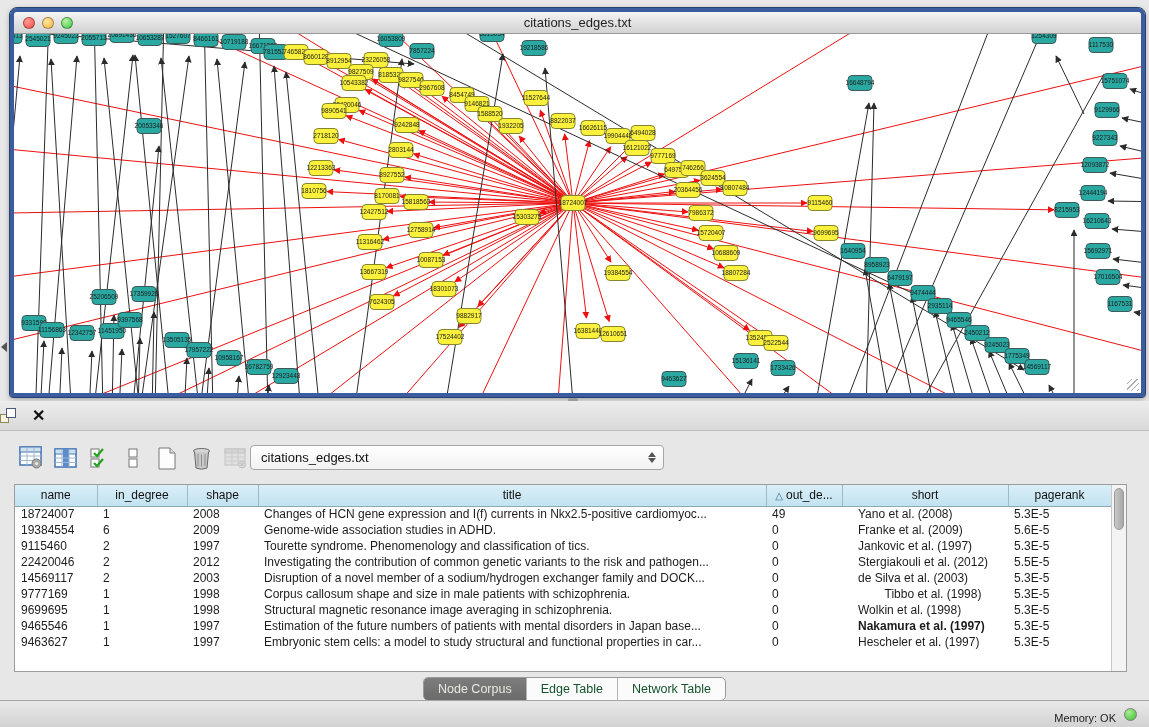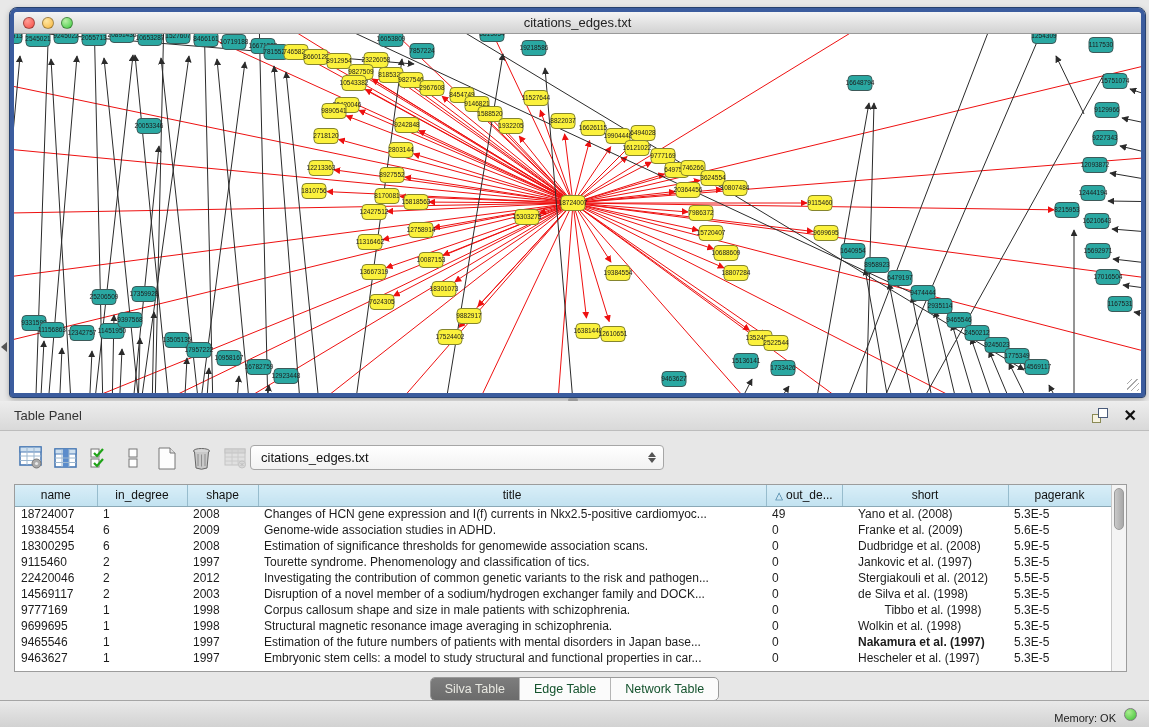--- a/index.html
+++ b/index.html
@@ -699,21 +699,20 @@
         </g>
       </svg>
     <div class="resize-grip"></div>
   </div>
 </div>
 
 <div class="west-handle"></div>
 <div class="splitter-dot"></div>
 
 <div class="panel-header">
-  <span class="ph-title">Table Panel</span>
   <span class="float-icon">
     <span class="sq-back"></span>
     <span class="sq-front"></span>
   </span>
   <span class="close-x">✕</span>
 </div>
 
 <div class="panel-body">
   <div class="toolbar" id="toolbar">
       <div class="tbi">
@@ -810,29 +809,20 @@
             <tr>
               <td style="width: 82px;">19384554</td>
               <td style="width: 90px;">6</td>
               <td style="width: 71px;">2009</td>
               <td style="width: 508px;">Genome-wide association studies in ADHD.</td>
               <td style="width: 76px;">0</td>
               <td class="short-col" style="width: 166px;">Franke et al. (2009)</td>
               <td style="width: 103px;">5.6E-5</td>
             </tr>
             <tr>
-              <td style="width: 82px;">18300295</td>
-              <td style="width: 90px;">6</td>
-              <td style="width: 71px;">2008</td>
-              <td style="width: 508px;">Estimation of significance thresholds for genomewide association scans.</td>
-              <td style="width: 76px;">0</td>
-              <td class="short-col" style="width: 166px;">Dudbridge et al. (2008)</td>
-              <td style="width: 103px;">5.9E-5</td>
-            </tr>
-            <tr>
               <td style="width: 82px;">9115460</td>
               <td style="width: 90px;">2</td>
               <td style="width: 71px;">1997</td>
               <td style="width: 508px;">Tourette syndrome. Phenomenology and classification of tics.</td>
               <td style="width: 76px;">0</td>
               <td class="short-col" style="width: 166px;">Jankovic et al. (1997)</td>
               <td style="width: 103px;">5.3E-5</td>
             </tr>
             <tr>
               <td style="width: 82px;">22420046</td>
@@ -842,21 +832,21 @@
               <td style="width: 76px;">0</td>
               <td class="short-col" style="width: 166px;">Stergiakouli et al. (2012)</td>
               <td style="width: 103px;">5.5E-5</td>
             </tr>
             <tr>
               <td style="width: 82px;">14569117</td>
               <td style="width: 90px;">2</td>
               <td style="width: 71px;">2003</td>
               <td style="width: 508px;">Disruption of a novel member of a sodium/hydrogen exchanger family and DOCK...</td>
               <td style="width: 76px;">0</td>
-              <td class="short-col" style="width: 166px;">de Silva et al. (1998)</td>
+              <td class="short-col" style="width: 166px;">de Silva et al. (2003)</td>
               <td style="width: 103px;">5.3E-5</td>
             </tr>
             <tr>
               <td style="width: 82px;">9777169</td>
               <td style="width: 90px;">1</td>
               <td style="width: 71px;">1998</td>
               <td style="width: 508px;">Corpus callosum shape and size in male patients with schizophrenia.</td>
               <td style="width: 76px;">0</td>
               <td class="short-col" style="width: 166px; text-align: center;">Tibbo et al. (1998)</td>
               <td style="width: 103px;">5.3E-5</td>
@@ -891,21 +881,21 @@
           </tbody>
       </table>
     </div>
     <div class="vscroll">
       <div class="thumb"></div>
     </div>
   </div>
 
   <div class="tabs">
       <div class="seg" id="seg-tabs">
-        <div class="tab active">Silva Table</div>
+        <div class="tab active">Node Corpus</div>
         <div class="tab">Edge Table</div>
         <div class="tab">Network Table</div>
       </div>
     </div>
 </div>
 
 <div class="statusbar">
   <span class="mem-label">Memory: OK</span>
   <span class="mem-dot"></span>
 </div>

